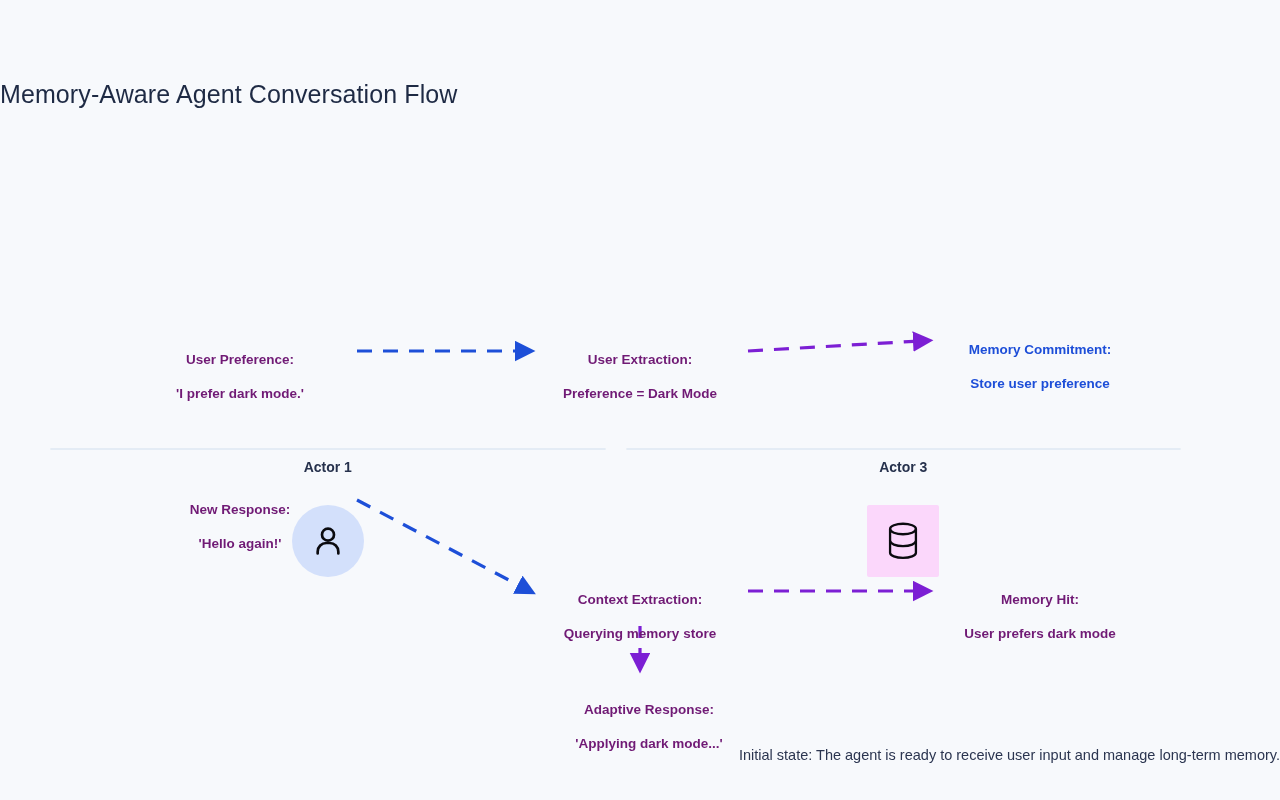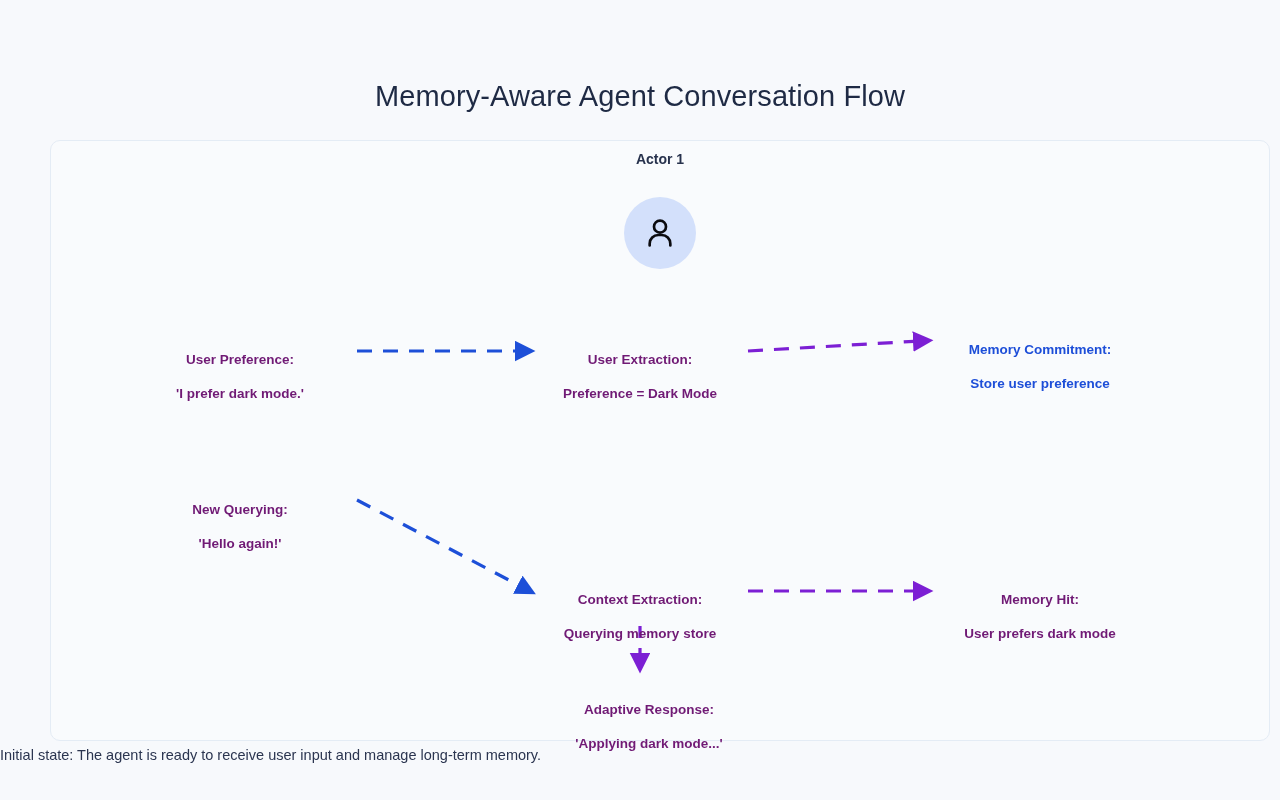--- a/index.html
+++ b/index.html
@@ -16,36 +16,37 @@
     color: #1f2a44;
     position: relative;
   }
 
   
   #diagram-title {
     position: absolute;
     top: 80px;
     left: 0;
     width: 1280px;
-    text-align: center;
-    font-size: 29px;
+    text-align: left;
+    font-size: 25px;
     font-weight: 400;
     color: #1e2a44;
     letter-spacing: 0.1px;
   }
 
   
   #columns {
     position: absolute;
-    top: 140px;
+    top: 148px;
     left: 50px;
-    width: 1220px;
+    width: 1131px;
     height: 601px;
     display: flex;
     gap: 20px;
+    align-items: center;
   }
 
   .actor-column {
     flex: 1 1 0;
     background: #f9fbfd;
     border: 1px solid #e4ecf5;
     border-radius: 10px;
     position: relative;
   }
 
@@ -113,21 +114,21 @@
     height: 800px;
     pointer-events: none;
   }
 
   
   #footer-caption {
     position: absolute;
     top: 747px;
     left: 0;
     width: 1280px;
-    text-align: left;
+    text-align: right;
     font-size: 14.5px;
     font-weight: 400;
     color: #2b3550;
   }
 </style>
 </head>
 <body>
 
 <div id="diagram-title">Memory-Aware Agent Conversation Flow</div>
 
@@ -137,20 +138,30 @@
     <div class="actor-label">Actor 1</div>
     <div class="actor-avatar avatar-circle">
       <svg width="40" height="40" viewBox="0 0 24 24" fill="none" stroke="#0b0b0f" stroke-width="1.6" stroke-linecap="round" stroke-linejoin="round">
         <circle cx="12" cy="8.2" r="3.6"></circle>
         <path d="M5.8 19.5v-1.1a5.2 5.2 0 0 1 5.2-5.2h2a5.2 5.2 0 0 1 5.2 5.2v1.1"></path>
       </svg>
     </div>
   </div>
 
 
+  <div class="actor-column">
+    <div class="actor-label">Actor 3</div>
+    <div class="actor-avatar avatar-square">
+      <svg width="38" height="40" viewBox="0 0 24 26" fill="none" stroke="#0b0b0f" stroke-width="1.5">
+        <ellipse cx="12" cy="5.2" rx="8.4" ry="3.4"></ellipse>
+        <path d="M3.6 5.2v15.4c0 1.9 3.76 3.4 8.4 3.4s8.4-1.5 8.4-3.4V5.2"></path>
+        <path d="M3.6 12.9c0 1.9 3.76 3.4 8.4 3.4s8.4-1.5 8.4-3.4"></path>
+      </svg>
+    </div>
+  </div>
 
 </div>
 
 <svg id="arrows">
   <defs>
     <marker id="head-blue" markerWidth="7" markerHeight="7" refX="2.2" refY="3.2" orient="auto">
       <path d="M0,0 L6.4,3.2 L0,6.4 z" fill="#1d4fd8"></path>
     </marker>
     <marker id="head-purple" markerWidth="7" markerHeight="7" refX="2.2" refY="3.2" orient="auto">
       <path d="M0,0 L6.4,3.2 L0,6.4 z" fill="#7c1fd4"></path>
@@ -187,21 +198,21 @@
   <span>User Extraction:</span><br>
   <span>Preference = Dark Mode</span>
 </div>
 
 <div class="msg light" id="msg-memory-commitment">
   <span>Memory Commitment:</span><br>
   <span>Store user preference</span>
 </div>
 
 <div class="msg" id="msg-new-session">
-  <span>New Querying:</span><br>
+  <span>New Response:</span><br>
   <span>'Hello again!'</span>
 </div>
 
 <div class="msg" id="msg-context-retrieval">
   <span>Context Extraction:</span><br>
   <span>Querying memory store</span>
 </div>
 
 <div class="msg" id="msg-memory-hit">
   <span>Memory Hit:</span><br>

